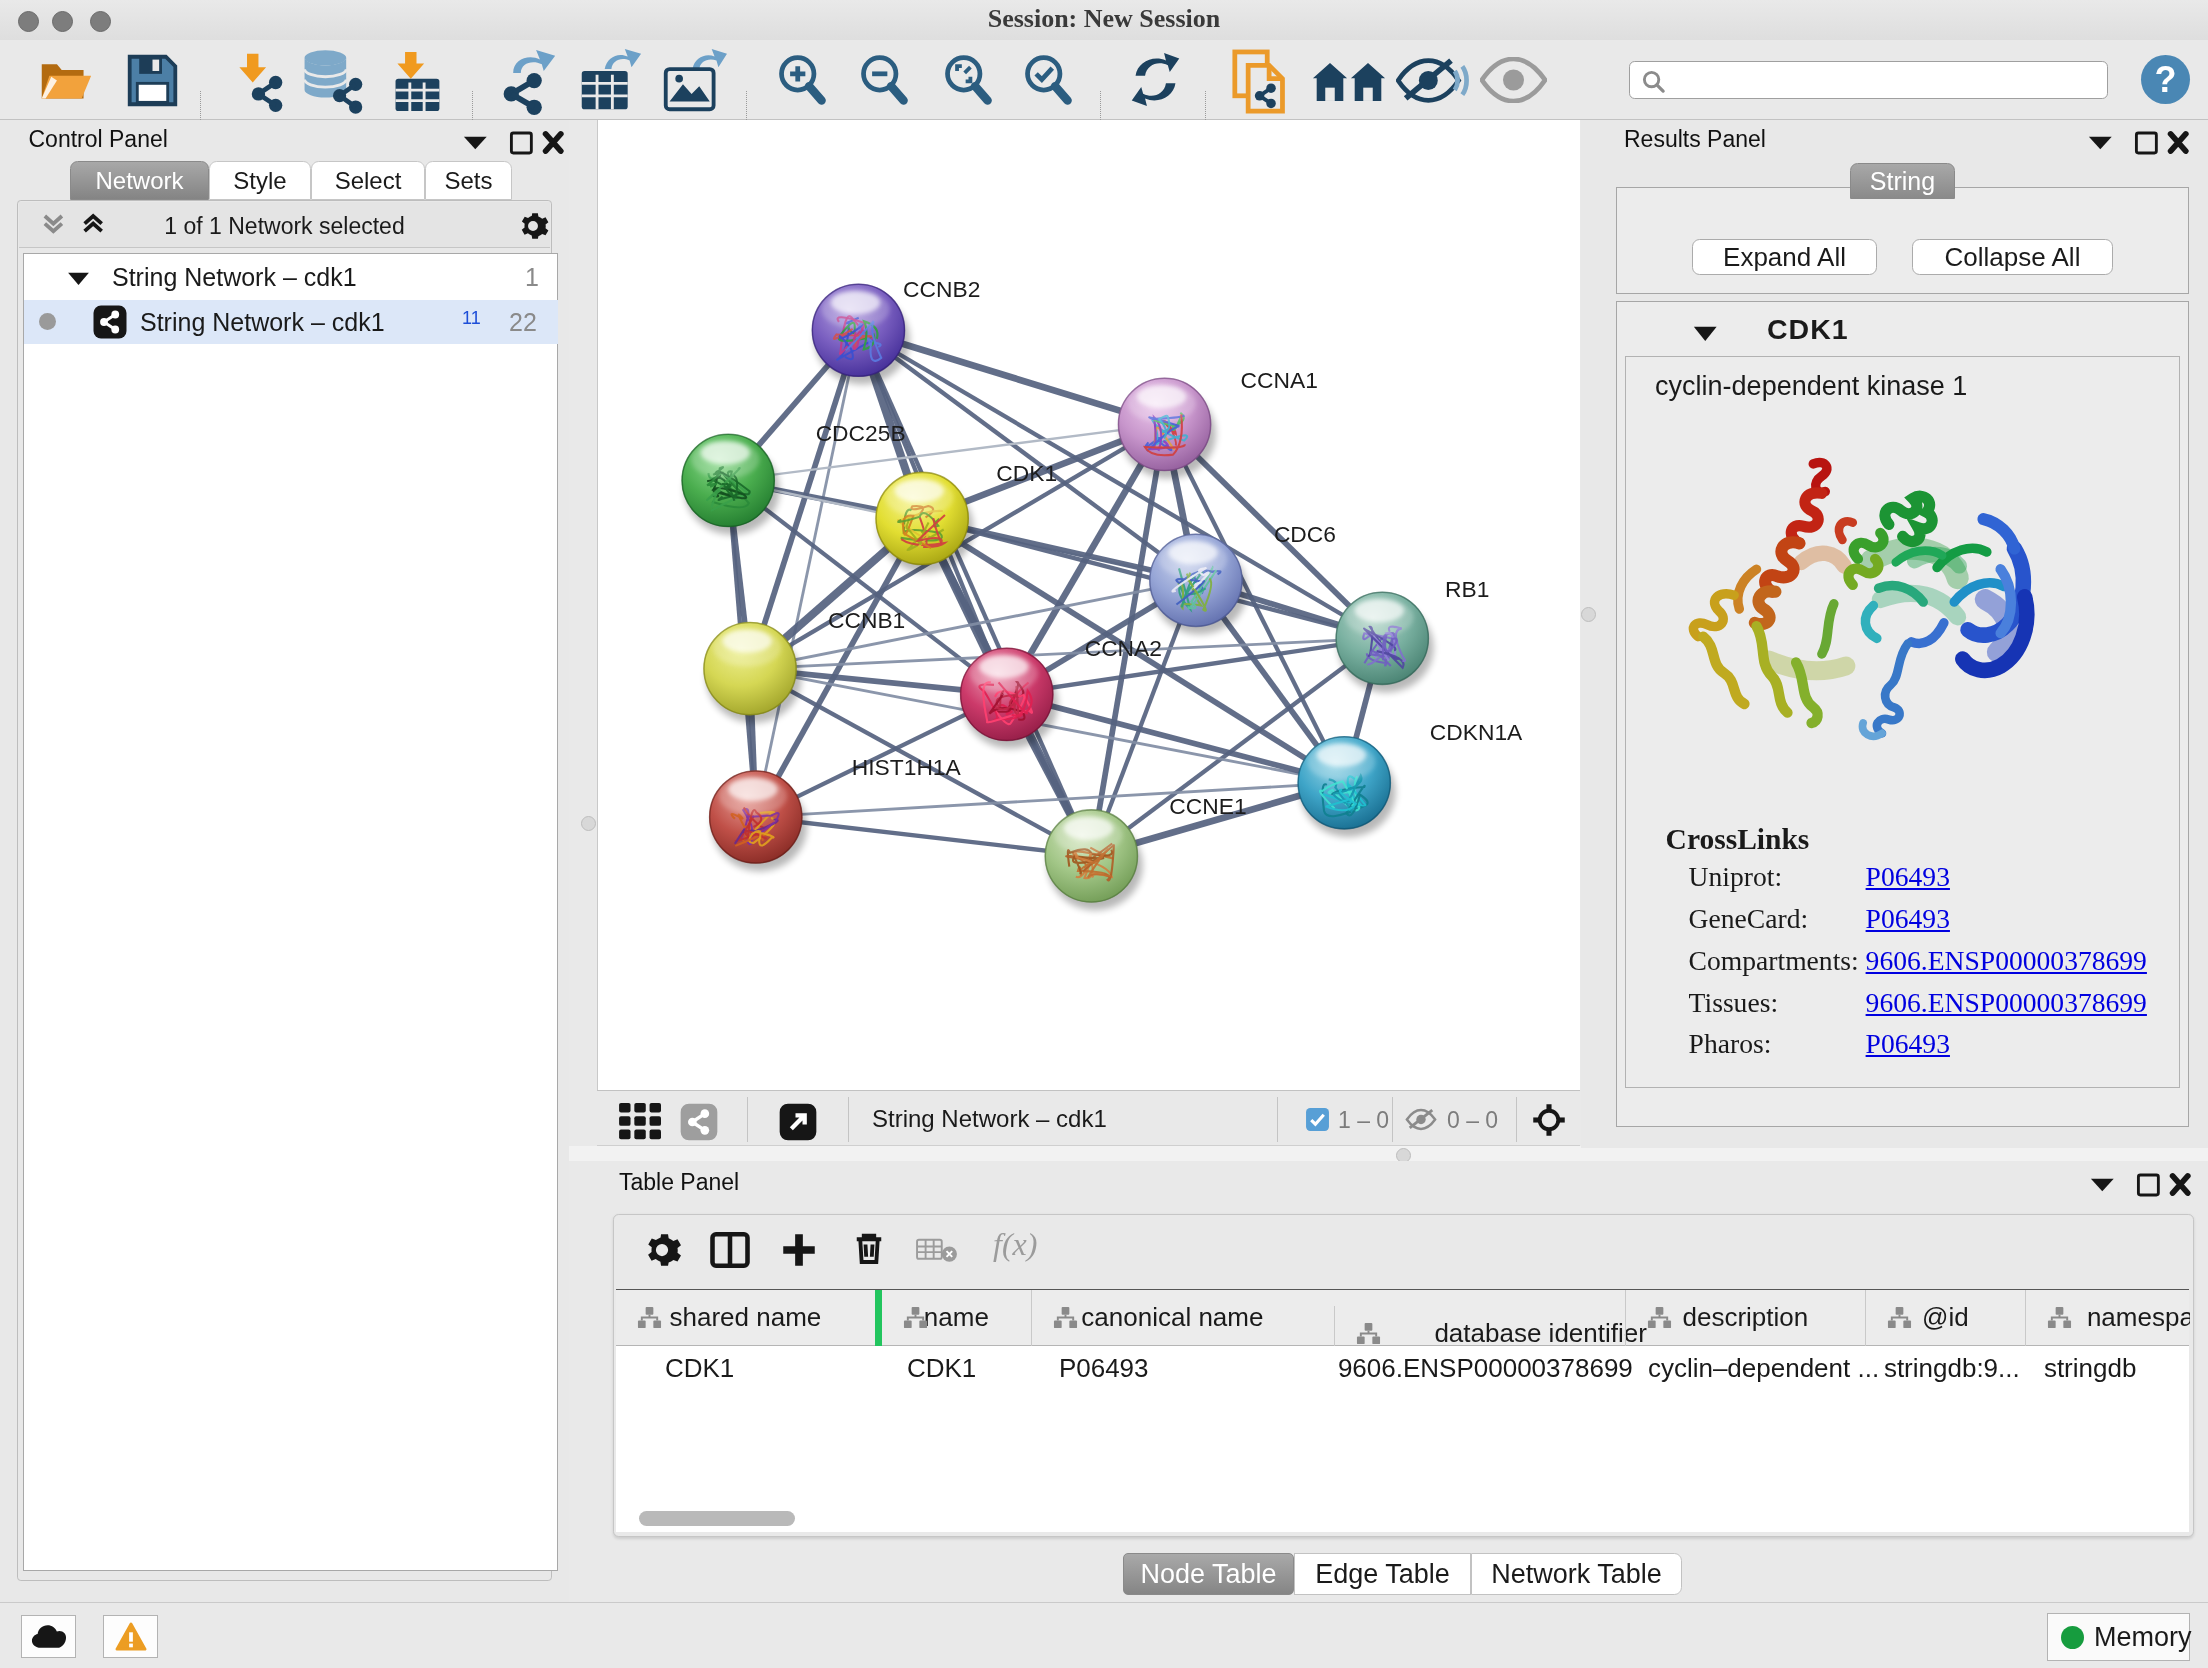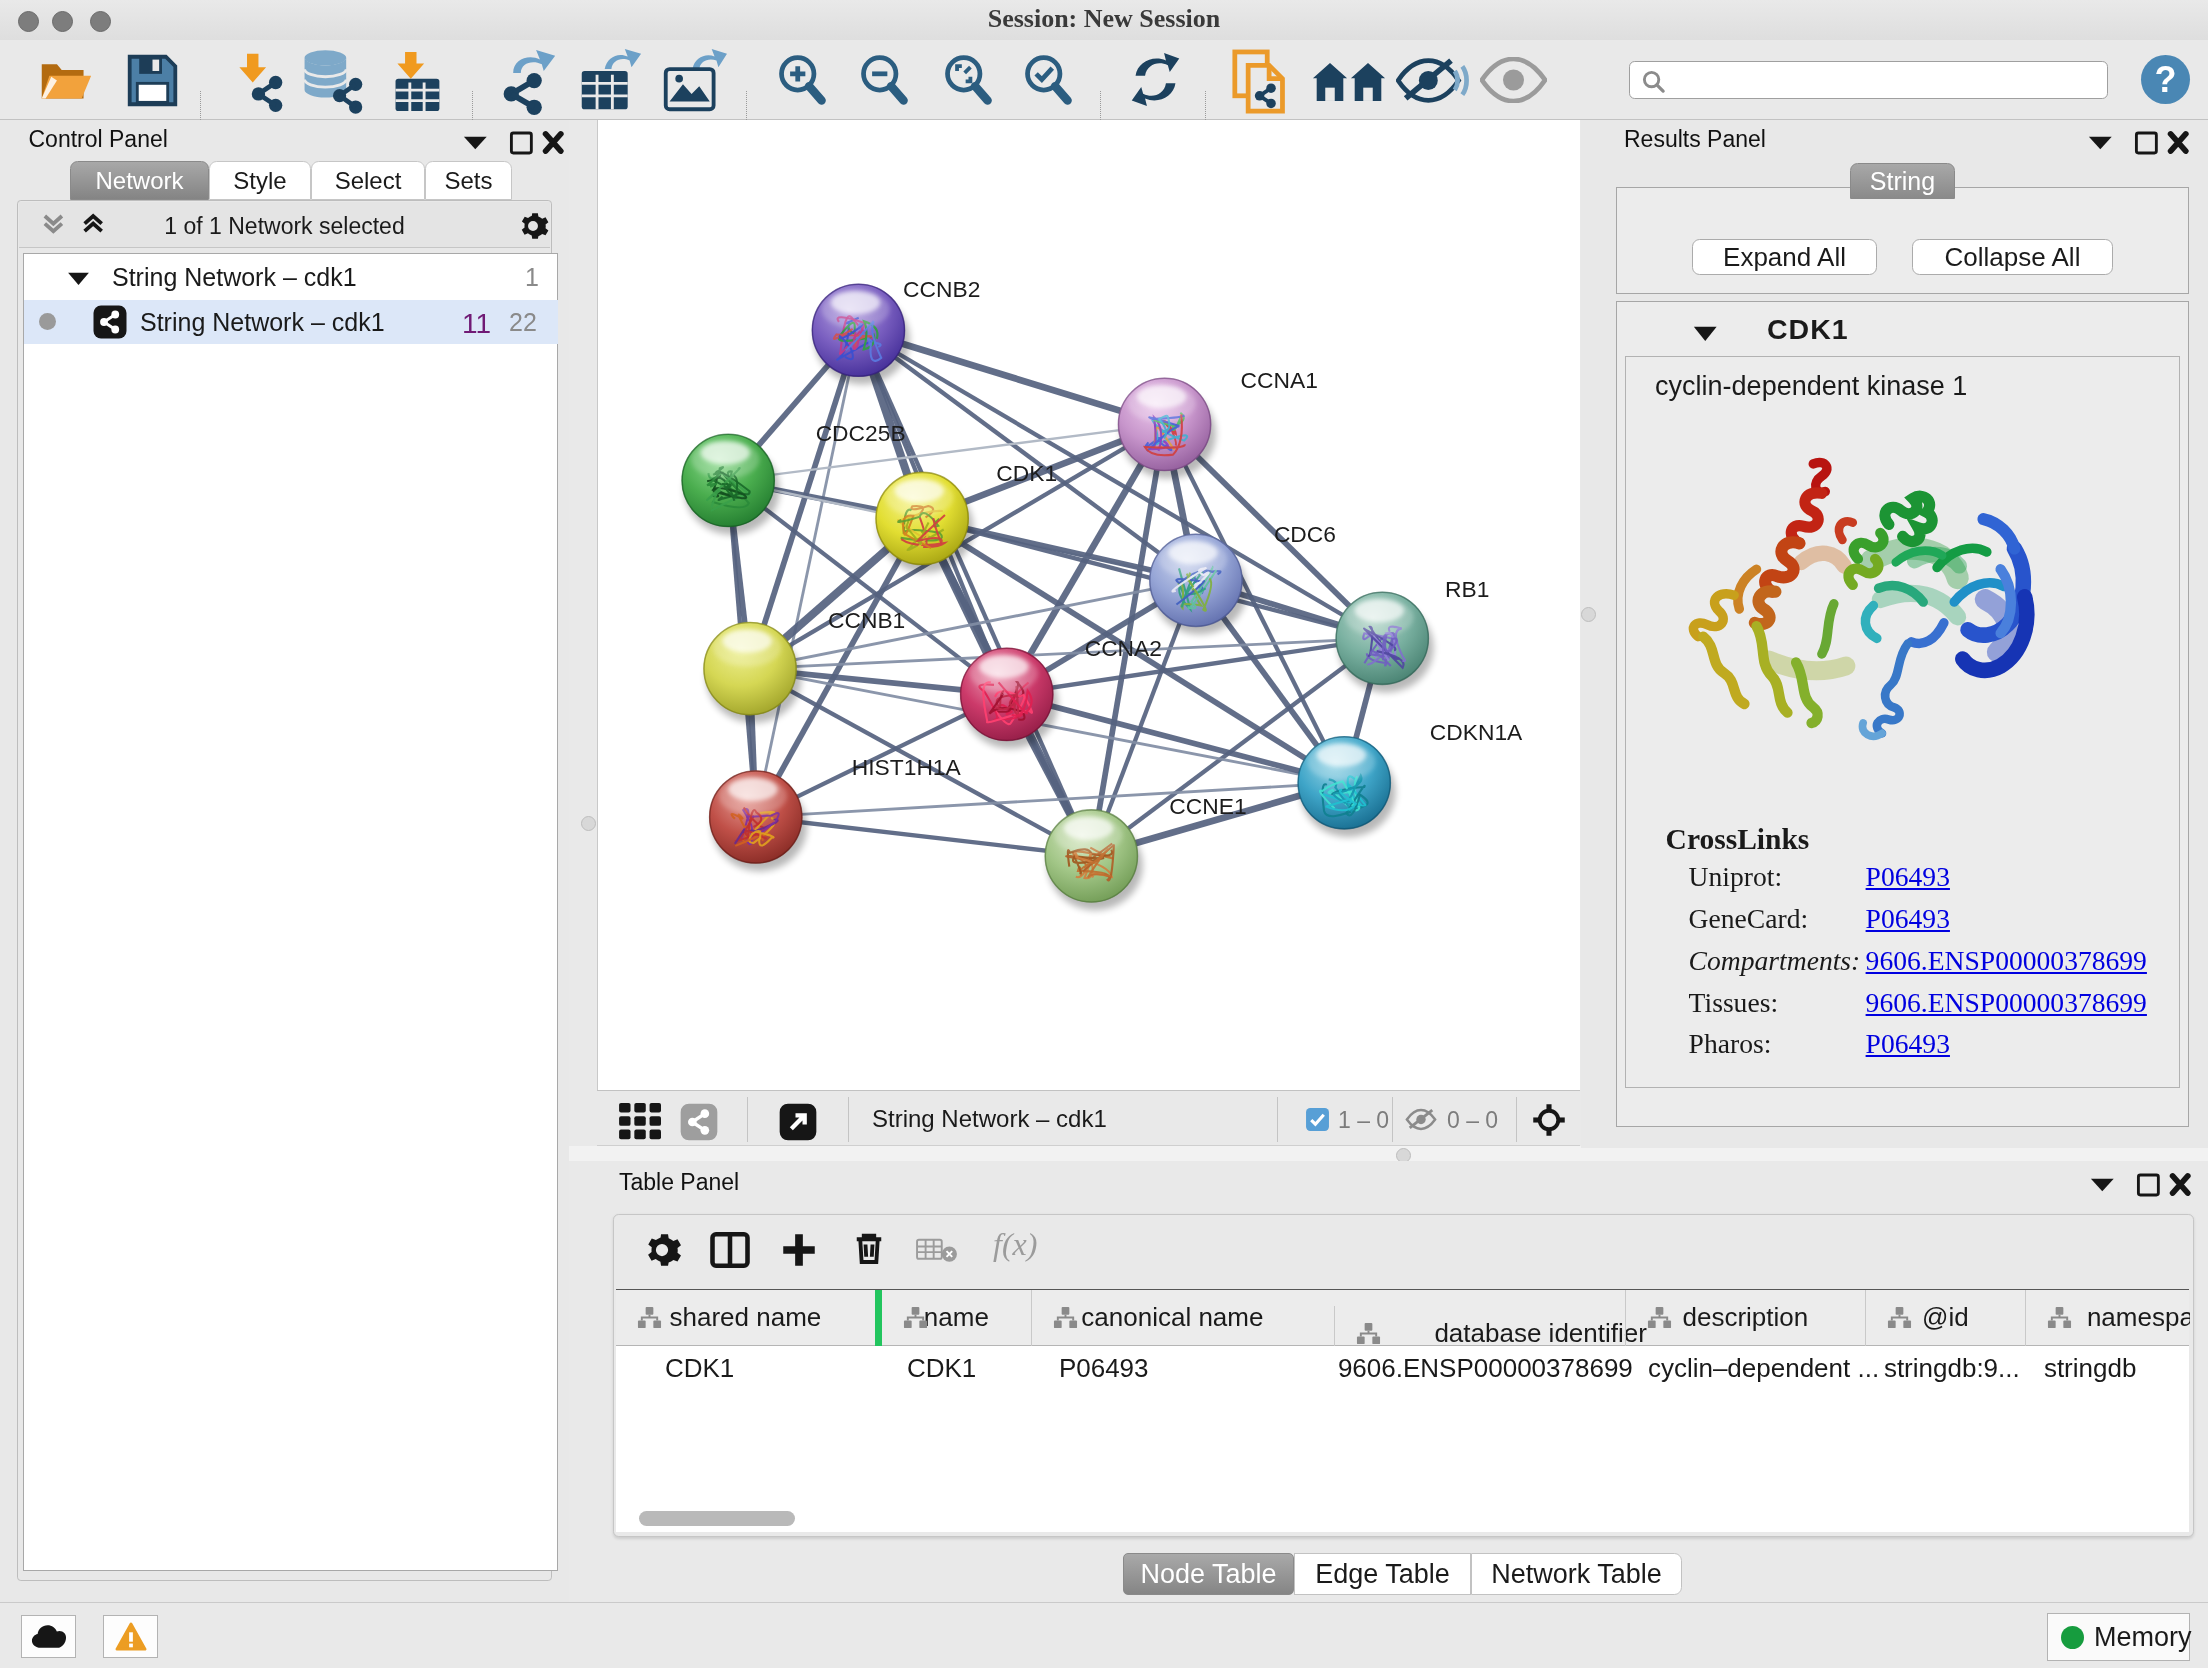--- a/index.html
+++ b/index.html
@@ -237,21 +237,21 @@
             <circle cx="15.5" cy="7" r="2.6"></circle>
             <circle cx="8" cy="12" r="2.6"></circle>
             <circle cx="15.5" cy="17" r="2.6"></circle>
           </g>
           <g stroke="#fff" stroke-width="2">
             <path d="M8 12 L15.5 7"></path>
             <path d="M8 12 L15.5 17"></path>
           </g>
         </svg>
       <div class="abs" style="left:116px;top:7.6px;font-size:25px;">String Network – cdk1</div>
-      <div class="abs" style="left:438px;top:7.6px;font-size:28px;color:#701a75;">11</div>
+      <div class="abs" style="left:438px;top:7.6px;font-size:18px;color:#1d4ed8;">11</div>
       <div class="abs" style="left:485px;top:7.6px;font-size:25px;color:#8a8a8a;">22</div>
     </div>
   </div>
 </div>
 
 <div class="abs" style="left:597px;top:120px;width:983px;height:970px;background:#ffffff;border-left:1px solid #c9c9c9;">
 </div>
 <svg class="abs" id="network" style="left:597px;top:120px;" width="983" height="970" viewBox="628 126 1034 1020">
     <defs>
       <radialGradient id="gA" cx="0.4" cy="0.28" r="0.9">
@@ -653,21 +653,21 @@
           <path d="M272 216 C258 234 264 254 252 264 C242 272 244 286 256 290 C268 294 262 308 250 304 C238 300 230 312 242 320" fill="none" stroke="#3878c8" stroke-width="10" stroke-opacity="1" stroke-linecap="round"></path>
           <path d="M242 320 C230 328 216 320 220 308" fill="none" stroke="#64a4d8" stroke-width="9" stroke-opacity="1" stroke-linecap="round"></path>
           <path d="M196 96 C186 82 196 70 208 76" fill="none" stroke="#c83c20" stroke-width="10" stroke-opacity="1" stroke-linecap="round"></path>
         </svg>
       <div class="abs" style="left:40px;top:466px;font-family:'Liberation Serif',serif;font-size:29.5px;font-weight:bold;">CrossLinks</div>
       <div class="abs" id="xlinks" style="left:63px;top:504px;width:476px;font-family:'Liberation Serif',serif;font-size:27.6px;">
           <div style="position:absolute;left:0;top:0px;">Uniprot:</div>
           <div style="position:absolute;left:177px;top:0px;color:#0000e0;text-decoration:underline;">P06493</div>
           <div style="position:absolute;left:0;top:42px;">GeneCard:</div>
           <div style="position:absolute;left:177px;top:42px;color:#0000e0;text-decoration:underline;">P06493</div>
-          <div style="position:absolute;left:0;top:84px;font-style:italic;">Compartments:</div>
+          <div style="position:absolute;left:0;top:84px;">Compartments:</div>
           <div style="position:absolute;left:177px;top:84px;color:#0000e0;text-decoration:underline;">9606.ENSP00000378699</div>
           <div style="position:absolute;left:0;top:126px;">Tissues:</div>
           <div style="position:absolute;left:177px;top:126px;color:#0000e0;text-decoration:underline;">9606.ENSP00000378699</div>
           <div style="position:absolute;left:0;top:167px;">Pharos:</div>
           <div style="position:absolute;left:177px;top:167px;color:#0000e0;text-decoration:underline;">P06493</div>
         </div>
     </div>
   </div>
 </div>
 

